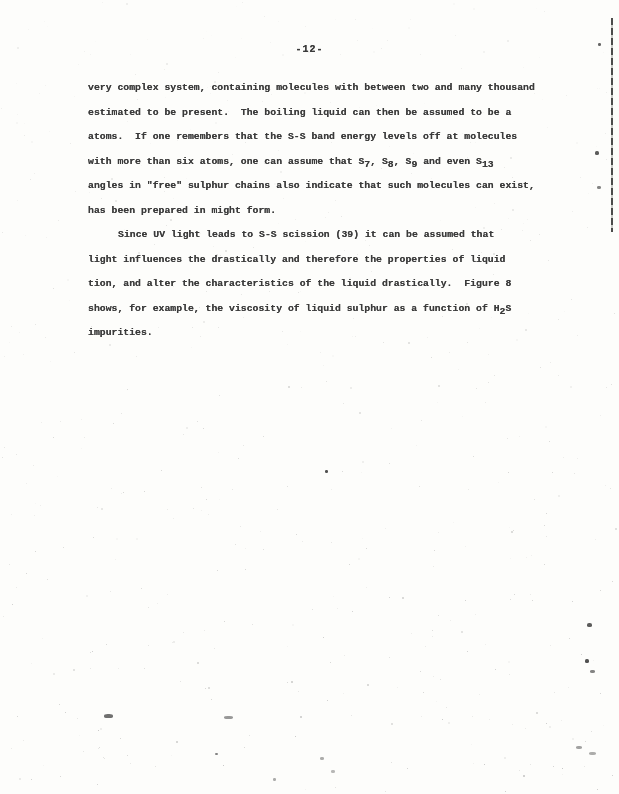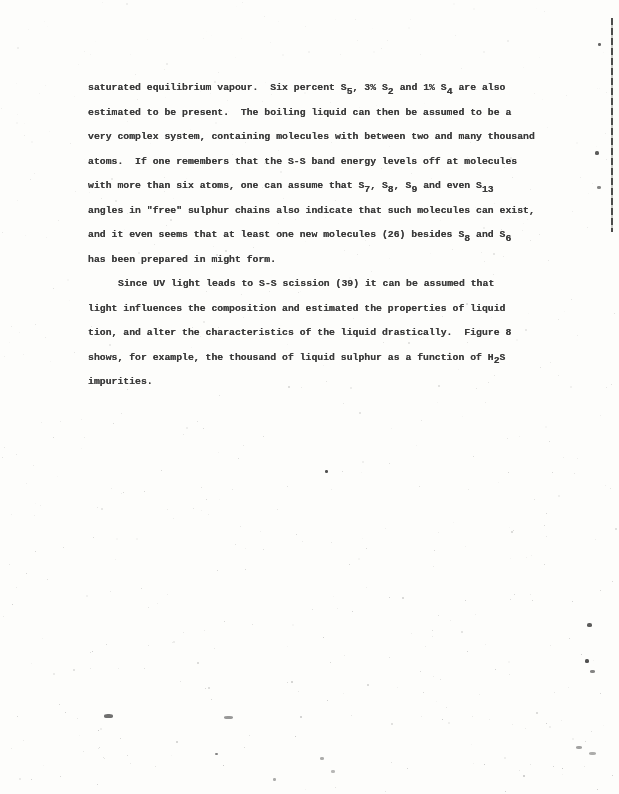--- a/index.html
+++ b/index.html
@@ -639,36 +639,35 @@
       <i style="left: 115.2px; top: 200.1px; width: 2px; height: 2px; opacity: 0.12;"></i>
       <i style="left: 241.6px; top: 1.7px; width: 1px; height: 1px; opacity: 0.09;"></i>
       <i style="left: 554.4px; top: 692.3px; width: 1px; height: 1px; opacity: 0.15;"></i>
       <i style="left: 196.9px; top: 421.2px; width: 1px; height: 1px; opacity: 0.19;"></i>
       <i style="left: 558px; top: 375.2px; width: 1px; height: 1px; opacity: 0.12;"></i>
       <i style="left: 48.6px; top: 131.3px; width: 1px; height: 1px; opacity: 0.05;"></i>
       <i style="left: 164px; top: 177px; width: 1px; height: 1px; opacity: 0.12;"></i>
       <i style="left: 375.9px; top: 105.4px; width: 1px; height: 1px; opacity: 0.03;"></i>
     </div>
   <div class="edge-line"></div>
+  <div class="page-number">-12-</div>
   <div class="text-block">
       <div class="para">
-        <div class="line"><span>saturated equilibrium vapour.  Six percent S</span><span class="sub">5</span><span>, 3% S</span><span class="sub">2</span><span> and 1% S</span><span class="sub">4</span><span> are also</span></div>
+        <div class="line"><span>very complex system, containing molecules with between two and many thousand</span></div>
         <div class="line"><span>estimated to be present.  The boiling liquid can then be assumed to be a</span></div>
-        <div class="line"><span>very complex system, containing molecules with between two and many thousand</span></div>
         <div class="line"><span>atoms.  If one remembers that the S-S band energy levels off at molecules</span></div>
         <div class="line"><span>with more than six atoms, one can assume that S</span><span class="sub">7</span><span>, S</span><span class="sub">8</span><span>, S</span><span class="sub">9</span><span> and even S</span><span class="sub">13</span></div>
         <div class="line"><span>angles in "free" sulphur chains also indicate that such molecules can exist,</span></div>
-        <div class="line"><span>and it even seems that at least one new molecules (26) besides S</span><span class="sub">8</span><span> and S</span><span class="sub">6</span></div>
         <div class="line"><span>has been prepared in might form.</span></div>
       </div>
       <div class="para indent">
         <div class="line"><span>Since UV light leads to S-S scission (39) it can be assumed that</span></div>
-        <div class="line"><span>light influences the composition and estimated the properties of liquid</span></div>
+        <div class="line"><span>light influences the drastically and therefore the properties of liquid</span></div>
         <div class="line"><span>tion, and alter the characteristics of the liquid drastically.  Figure 8</span></div>
-        <div class="line"><span>shows, for example, the thousand of liquid sulphur as a function of H</span><span class="sub">2</span><span>S</span></div>
+        <div class="line"><span>shows, for example, the viscosity of liquid sulphur as a function of H</span><span class="sub">2</span><span>S</span></div>
         <div class="line"><span>impurities.</span></div>
       </div>
     </div>
 <span class="speck" style="left: 598px; top: 43px; width: 3px; height: 3px; opacity: 0.75;"></span>
     <span class="speck" style="left: 595px; top: 151px; width: 4px; height: 4px; opacity: 0.8;"></span>
     <span class="speck" style="left: 597px; top: 186px; width: 4px; height: 3px; opacity: 0.6;"></span>
     <span class="speck" style="left: 325px; top: 470px; width: 3px; height: 3px; opacity: 0.85;"></span>
     <span class="speck" style="left: 587px; top: 623px; width: 5px; height: 4px; opacity: 0.8;"></span>
     <span class="speck" style="left: 585px; top: 659px; width: 4px; height: 4px; opacity: 0.85;"></span>
     <span class="speck" style="left: 590px; top: 670px; width: 5px; height: 3px; opacity: 0.6;"></span>

